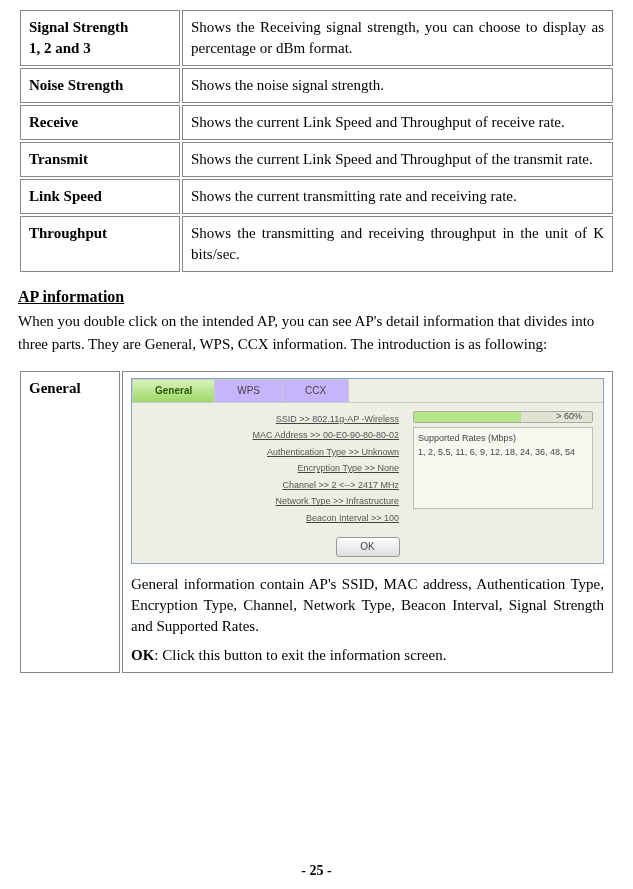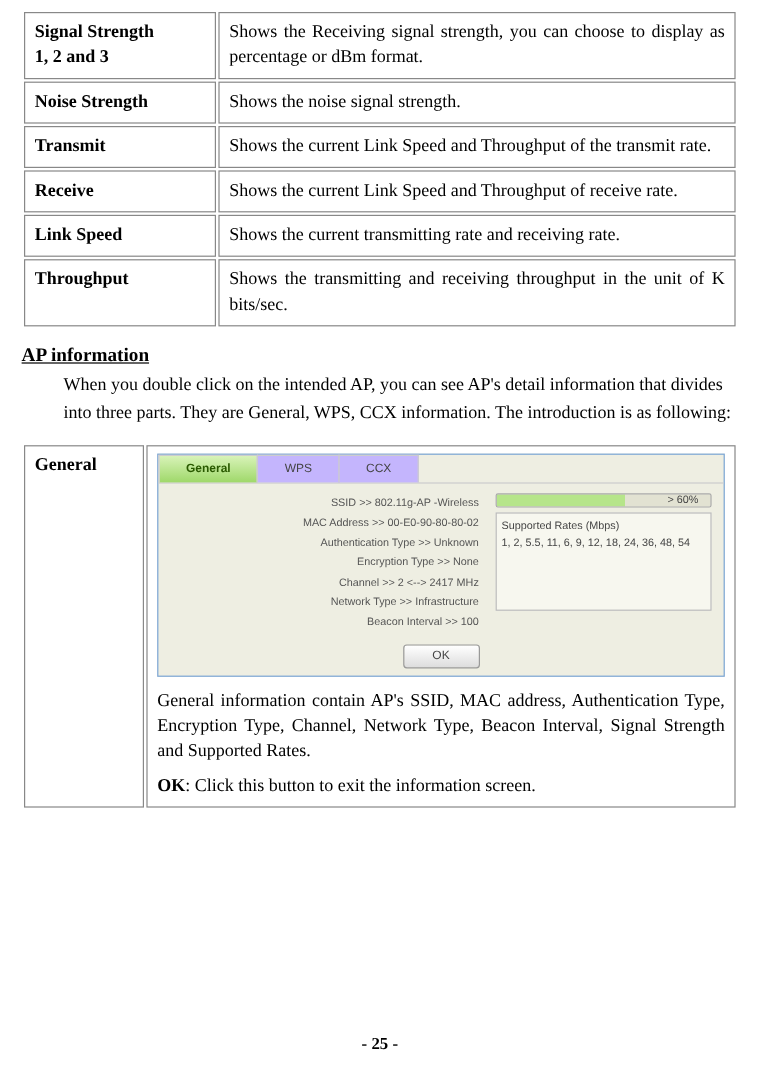--- a/index.html
+++ b/index.html
@@ -33,21 +33,20 @@
     td.just { text-align: justify; }
     h3.sec {
       font-size: 16px;
       font-weight: bold;
       text-decoration: underline;
       margin: 14px 0 4px 0;
     }
     p.intro {
       line-height: 1.55;
       margin-bottom: 12px;
-      margin-left: 35px;
     }
     
     .shot {
       border: 1px solid #7aa5d6;
       background: #eeeee2;
       padding: 0 0 6px 0;
       margin-bottom: 10px;
       font-family: Arial, sans-serif;
       font-size: 10px;
       color: #444;
@@ -68,20 +67,21 @@
       color: #2a5a00;
       font-weight: bold;
     }
     .shot-body {
       display: flex;
       padding: 8px 10px 4px 10px;
       gap: 14px;
     }
     .leftcol {
       flex: 1;
+      text-decoration: underline;
     }
     .leftcol .row {
       font-size: 9px;
       color: #555;
       text-align: right;
       padding: 2px 0;
     }
     .rightcol {
       width: 180px;
     }
@@ -129,26 +129,26 @@
   <tr>
     <td class="label" style="white-space:pre-line">Signal Strength
 1, 2 and 3</td>
     <td class="just">Shows the Receiving signal strength, you can choose to display as percentage or dBm format.</td>
   </tr>
   <tr>
     <td class="label">Noise Strength</td>
     <td class="just">Shows the noise signal strength.</td>
   </tr>
   <tr>
+    <td class="label">Receive</td>
+    <td class="just">Shows the current Link Speed and Throughput of receive rate.</td>
+  </tr>
+  <tr>
     <td class="label">Transmit</td>
     <td class="just">Shows the current Link Speed and Throughput of the transmit rate.</td>
-  </tr>
-  <tr>
-    <td class="label">Receive</td>
-    <td class="just">Shows the current Link Speed and Throughput of receive rate.</td>
   </tr>
   <tr>
     <td class="label">Link Speed</td>
     <td class="just">Shows the current transmitting rate and receiving rate.</td>
   </tr>
   <tr>
     <td class="label">Throughput</td>
     <td class="just">Shows the transmitting and receiving throughput in the unit of K bits/sec.</td>
   </tr>
 </tbody>

